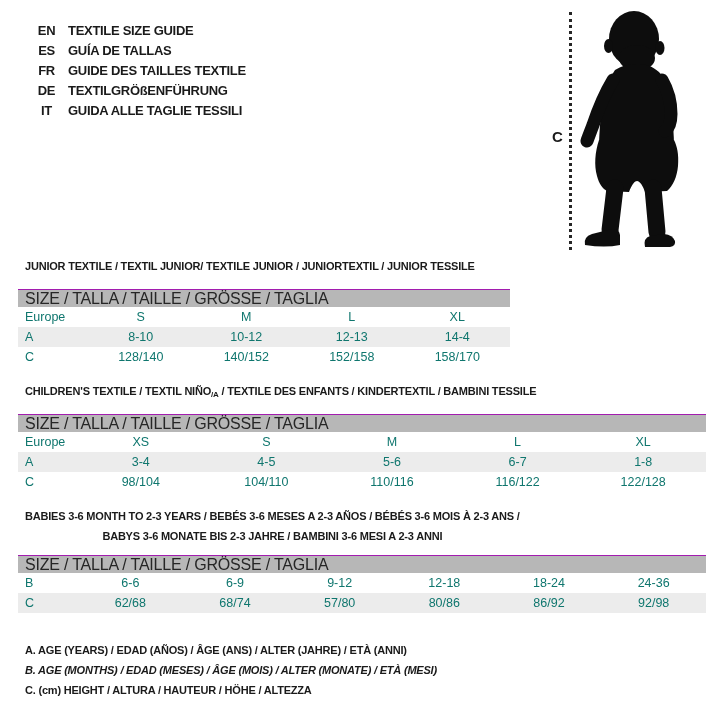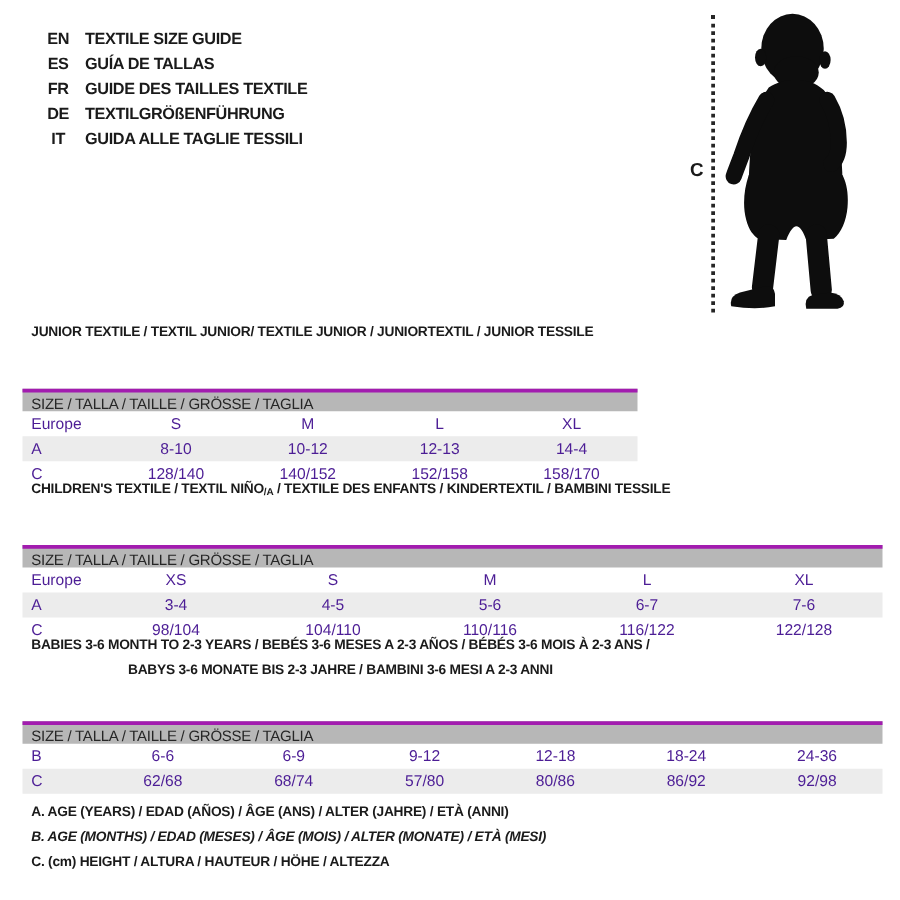--- a/index.html
+++ b/index.html
@@ -23,24 +23,24 @@
   .toddler-svg { position:absolute; left:40px; top:1px; }
 
   
   .section-title { position:absolute; left:25px; font-weight:bold; font-size:11px;
                    line-height:14px; letter-spacing:-0.2px; white-space:nowrap; }
   .sub-a { font-size:8px; vertical-align:-2px; font-weight:bold; }
 
   
   .size-table { position:absolute; left:18px; }
   .t1 { width:492px; } .t2 { width:688px; } .t3 { width:688px; }
-  .t-header { height:18px; line-height:18px; background:#b7b7b7; border-top:3px solid #a21caf;
-              padding-left:7px; font-size:12px; color:#262626; box-sizing:border-box;
-              letter-spacing:-0.2px;margin-top:22px; }
-  .t-row { display:grid; height:20px; line-height:20px; font-size:12.5px; color:#4c1d95; }
+  .t-header { height:18px; line-height:18px; background:#b7b7b7; border-top:1px solid #a21caf;
+              padding-left:7px; font-size:16px; color:#262626; box-sizing:border-box;
+              letter-spacing:-0.2px; }
+  .t-row { display:grid; height:20px; line-height:20px; font-size:12.5px; color:#0f766e; }
   .t1 .t-row { grid-template-columns:70px repeat(4, 1fr); }
   .t2 .t-row { grid-template-columns:60px repeat(5, 1fr); }
   .t3 .t-row { grid-template-columns:60px repeat(6, 1fr); }
   .t-label { padding-left:7px; text-align:left; }
   .t-cell { text-align:center; }
   .shade { background:#ececec; }
 
   
   .note { position:absolute; left:25px; font-weight:bold; font-size:11px;
           line-height:14px; letter-spacing:-0.2px; white-space:nowrap; }
@@ -140,21 +140,21 @@
       <span class="t-cell">M</span>
       <span class="t-cell">L</span>
       <span class="t-cell">XL</span>
     </div>
     <div class="t-row shade">
       <span class="t-label">A</span>
       <span class="t-cell">3-4</span>
       <span class="t-cell">4-5</span>
       <span class="t-cell">5-6</span>
       <span class="t-cell">6-7</span>
-      <span class="t-cell">7-6</span>
+      <span class="t-cell">1-8</span>
     </div>
     <div class="t-row">
       <span class="t-label">C</span>
       <span class="t-cell">98/104</span>
       <span class="t-cell">104/110</span>
       <span class="t-cell">110/116</span>
       <span class="t-cell">116/122</span>
       <span class="t-cell">122/128</span>
     </div>
   </div>

